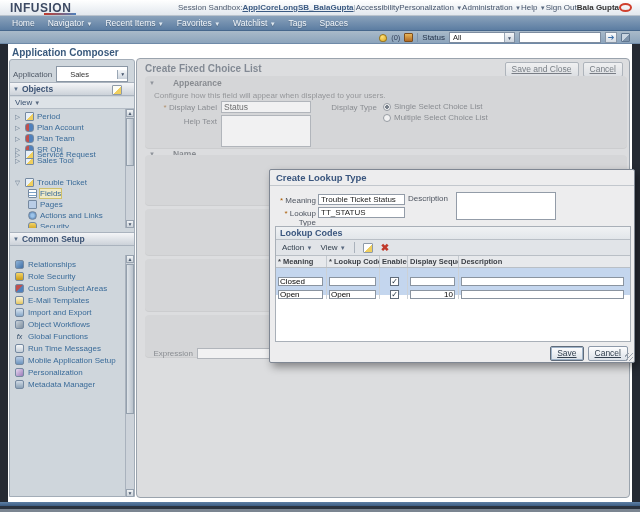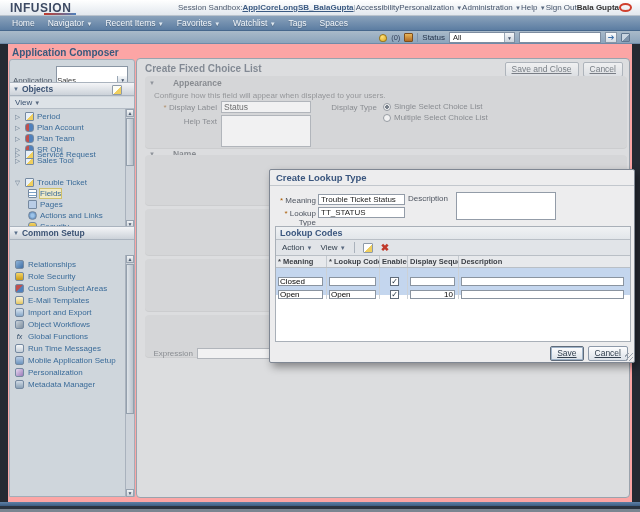--- a/index.html
+++ b/index.html
@@ -33,29 +33,29 @@
   .cal-ico { width:9px; height:9px; background:linear-gradient(#e8b65a,#b26b24); border:1px solid #7e4e1c; border-radius:1px; }
   .vdiv { width:1px; height:9px; background:#7b93ad; }
   .search-lbl { font-size:8px; color:#24334a; }
   .mini-select { width:66px; height:11px; background:#fff; border:1px solid #7e8da0; display:flex; align-items:center; justify-content:space-between; padding-left:3px; font-size:7.5px; color:#222; }
   .dd-btn { width:10px; height:9px; background:linear-gradient(#f5f7f9,#ccd4dd); border-left:1px solid #9aa7b5; font-size:5px; color:#44536a; display:flex; align-items:center; justify-content:center; }
   .mini-input { width:82px; height:11px; background:#fff; border:1px solid #7e8da0; }
   .go-btn { width:12px; height:11px; background:linear-gradient(#fbfcfd,#d4dbe3); border:1px solid #8795a6; font-size:8px; color:#3a6ea8; line-height:9px; text-align:center; }
   .adv-ico { width:9px; height:9px; background:linear-gradient(135deg,#c8d4e0 50%,#7d93ab 50%); border:1px solid #5f768f; border-radius:1px; }
 
   
-  .content { position:absolute; left:8px; top:44px; width:624px; height:458px; background:#fca5a5; }
+  .content { position:absolute; left:8px; top:44px; width:624px; height:458px; background:#ffffff; }
   .page-title { position:absolute; left:4px; top:3px; font-size:10px; font-weight:bold; color:#3a5a7d; }
 
   
   .sidebar { position:absolute; left:1px; top:15px; width:126px; height:438px;
     background:#cfd6dc; border:1px solid #a3adb8; border-radius:3px 3px 0 0; }
   .app-row { position:absolute; left:0; top:6px; width:100%; display:flex; align-items:center; gap:4px; padding-left:3px; }
   .app-lbl { font-size:8px; color:#4e5866; }
-  .side-select { width:72px; height:28px; background:#fff; border:1px solid #8a96a4; display:flex; align-items:center; justify-content:space-between; padding-left:0; font-size:7.5px; }
+  .side-select { width:72px; height:16px; background:#fff; border:1px solid #8a96a4; display:flex; align-items:center; justify-content:space-between; padding-left:13px; font-size:7.5px; }
   .sec-hdr { position:absolute; left:0; width:124px; height:14px;
     background:linear-gradient(#f4f5f7,#ccd2d9); border-top:1px solid #aab3be; border-bottom:1px solid #aab3be;
     display:flex; align-items:center; gap:3px; padding-left:3px; }
   .sec-hdr .chev { font-size:6px; color:#5a708c; }
   .sec-hdr .sec-ttl { font-size:8.5px; font-weight:bold; color:#3c5374; }
   .hdr-ico { position:absolute; right:12px; top:2px; width:10px; height:10px;
     background:linear-gradient(135deg,#fdfdf4 55%,#f0cf5e 55%); border:1px solid #8e9aa8; border-radius:1px; }
   .view-bar { position:absolute; left:0; top:37px; width:124px; height:12px; background:#dde2e7; border-bottom:1px solid #b4bcc6;
     display:flex; align-items:center; padding-left:5px; font-size:8px; color:#39506f; gap:2px; }
   .tree { position:absolute; left:0; top:49px; width:124px; height:119px; overflow:hidden; }
@@ -258,21 +258,21 @@
           <span class="tlabel">Security</span>
         </div>
 
       <div class="scroll" style="right:0; top:0; height:119px;">
         <span class="scr-btn" style="top:0;">▲</span>
         <span class="scr-thumb" style="top:9px; height:48px;"></span>
         <span class="scr-btn" style="bottom:0;">▼</span>
       </div>
     </div>
 
-    <div class="sec-hdr" style="top:166px;">
+    <div class="sec-hdr" style="top:172px;">
       <span class="chev">▼</span>
       <span class="sec-ttl">Common Setup</span>
     </div>
 
     <div class="cs-list">
       <div class="cs-row" style="top:4px;">
           <span class="cico c0"></span>
           <span class="tlabel">Relationships</span>
         </div>
       <div class="cs-row" style="top:16px;">

